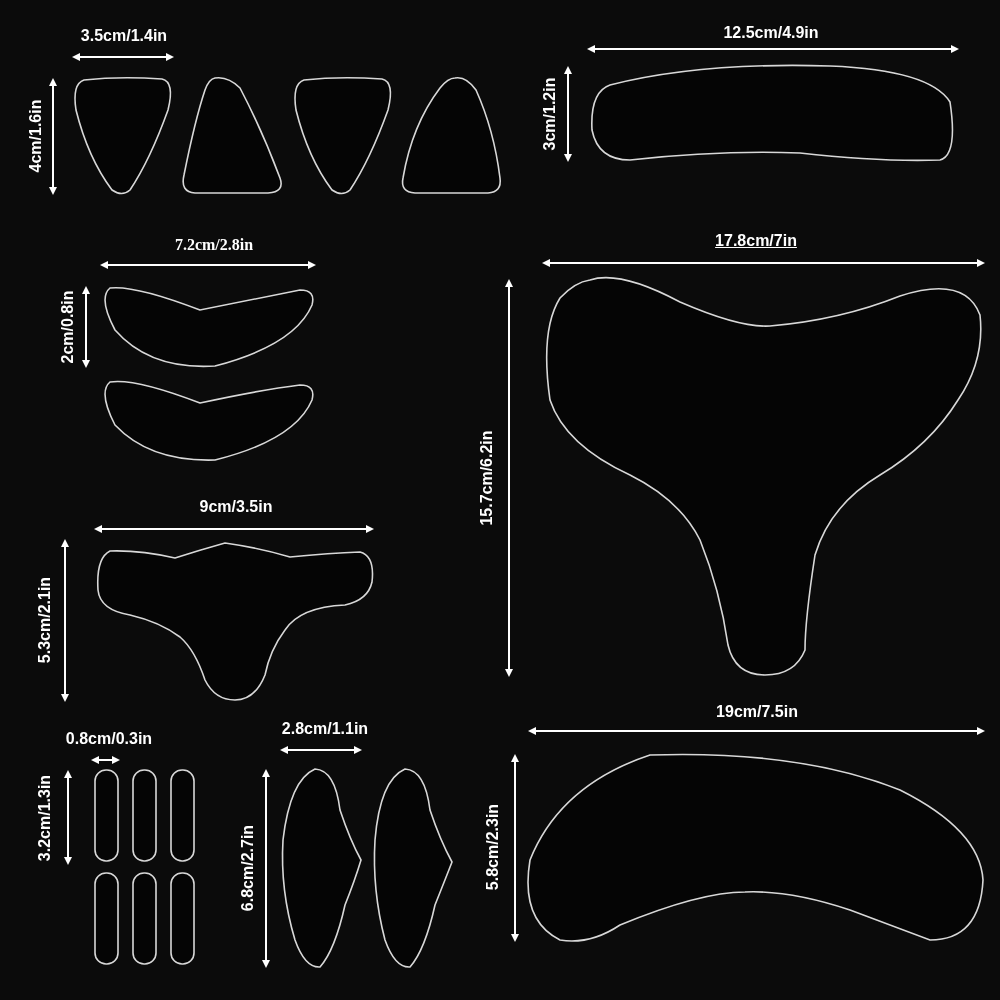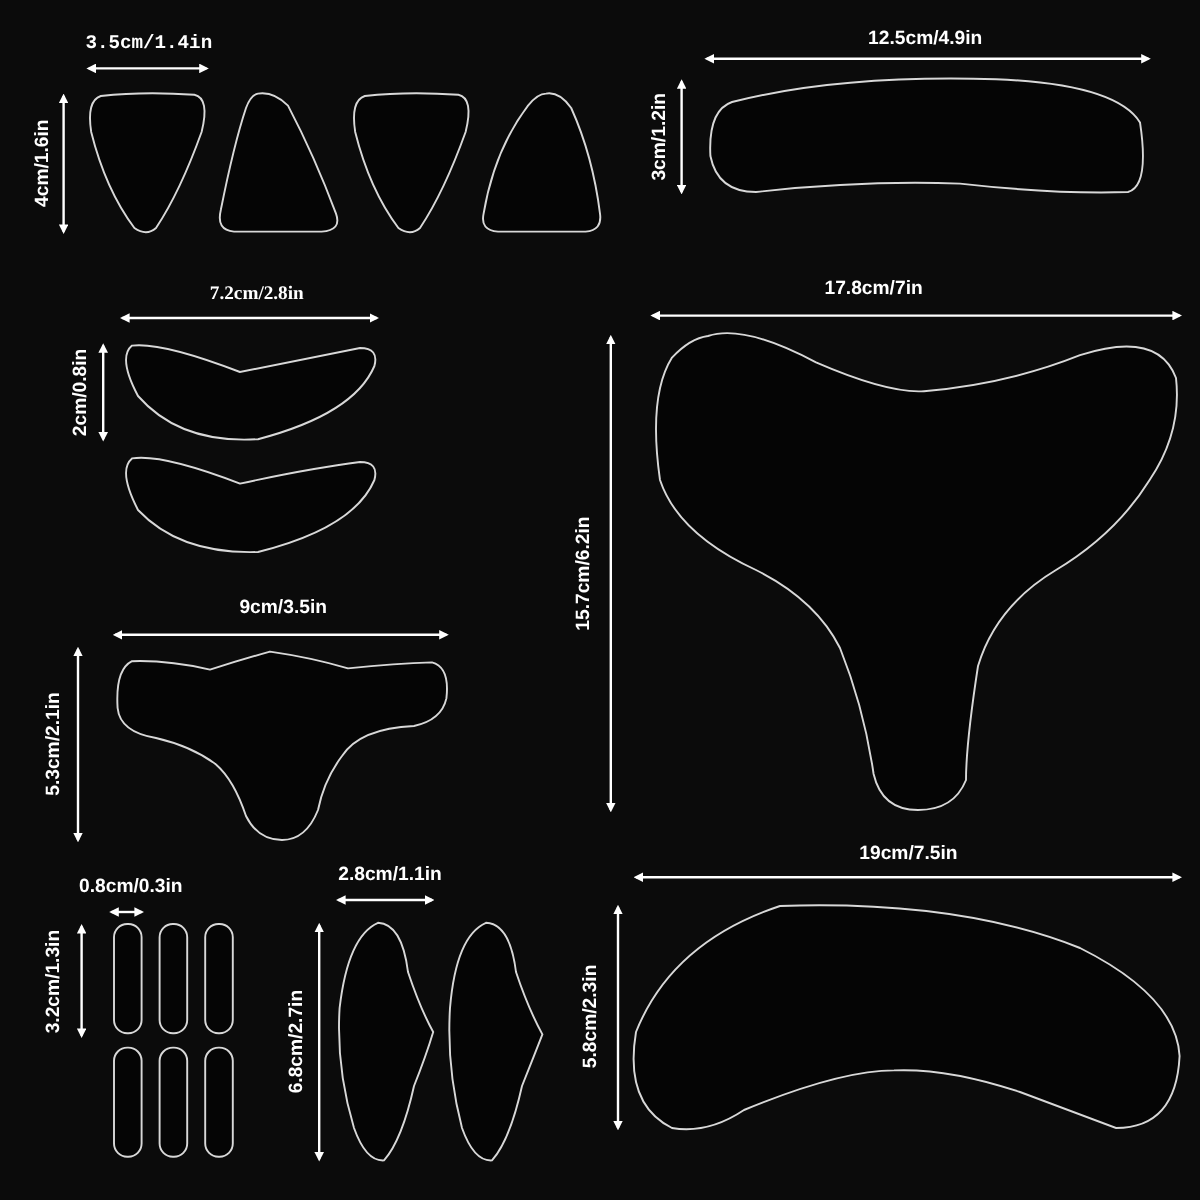--- a/index.html
+++ b/index.html
@@ -52,27 +52,27 @@
     <rect x="171" y="770" width="23" height="91" rx="11"></rect>
     <rect x="95" y="873" width="23" height="91" rx="11"></rect>
     <rect x="133" y="873" width="23" height="91" rx="11"></rect>
     <rect x="171" y="873" width="23" height="91" rx="11"></rect>
     <path d="M315,769 Q335,770 340,810 Q350,840 361,860 Q355,880 345,905 Q335,950 320,967 Q305,968 295,940 Q280,890 283,840 Q290,780 315,769 Z"></path>
     <path d="M405,769 Q425,770 430,810 Q440,840 452,862 Q445,880 435,905 Q425,950 410,967 Q395,968 385,940 Q372,890 375,840 Q380,780 405,769 Z"></path>
     <path d="M650,755 Q800,750 900,790 Q980,830 983,880 Q980,940 930,940 Q890,925 850,910 Q790,890 745,892 Q700,892 620,925 Q590,945 560,940 Q520,920 530,860 Q560,785 650,755 Z"></path>
   </g>
 </svg>
 
-<span class="lbl h" style="left:124px;top:27px;font-family:Liberation Mono, monospace;">3.5cm/1.4in</span>
+<span class="lbl h" style="left:124px;top:27px;">3.5cm/1.4in</span>
 <span class="lbl v" style="left:36px;top:136px;">4cm/1.6in</span>
 <span class="lbl h" style="left:771px;top:24px;">12.5cm/4.9in</span>
 <span class="lbl v" style="left:550px;top:114px;">3cm/1.2in</span>
 <span class="lbl h" style="left:214px;top:236px;font-family:Liberation Serif, serif;">7.2cm/2.8in</span>
 <span class="lbl v" style="left:68px;top:327px;">2cm/0.8in</span>
-<span class="lbl h" style="left:728px;top:232px;">17.8cm/7in</span>
+<span class="lbl h" style="left:756px;top:232px;text-decoration:underline;">17.8cm/7in</span>
 <span class="lbl v" style="left:487px;top:478px;">15.7cm/6.2in</span>
 <span class="lbl h" style="left:236px;top:498px;">9cm/3.5in</span>
 <span class="lbl v" style="left:45px;top:620px;">5.3cm/2.1in</span>
 <span class="lbl h" style="left:109px;top:730px;">0.8cm/0.3in</span>
 <span class="lbl v" style="left:45px;top:818px;">3.2cm/1.3in</span>
 <span class="lbl h" style="left:325px;top:720px;">2.8cm/1.1in</span>
 <span class="lbl v" style="left:248px;top:868px;">6.8cm/2.7in</span>
 <span class="lbl h" style="left:757px;top:703px;text-align:right;">19cm/7.5in</span>
 <span class="lbl v" style="left:493px;top:847px;">5.8cm/2.3in</span>
 

